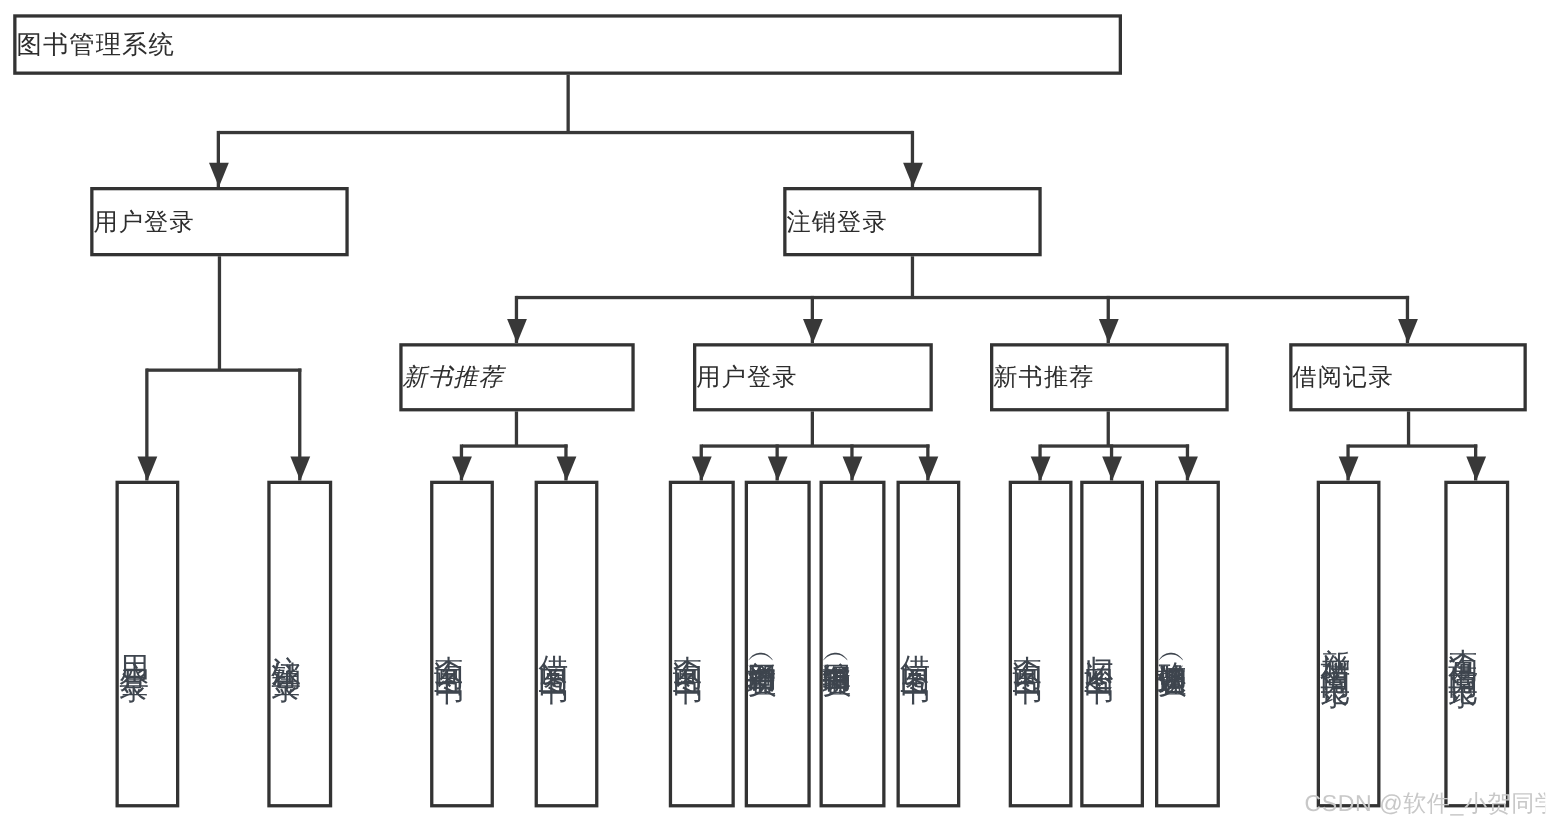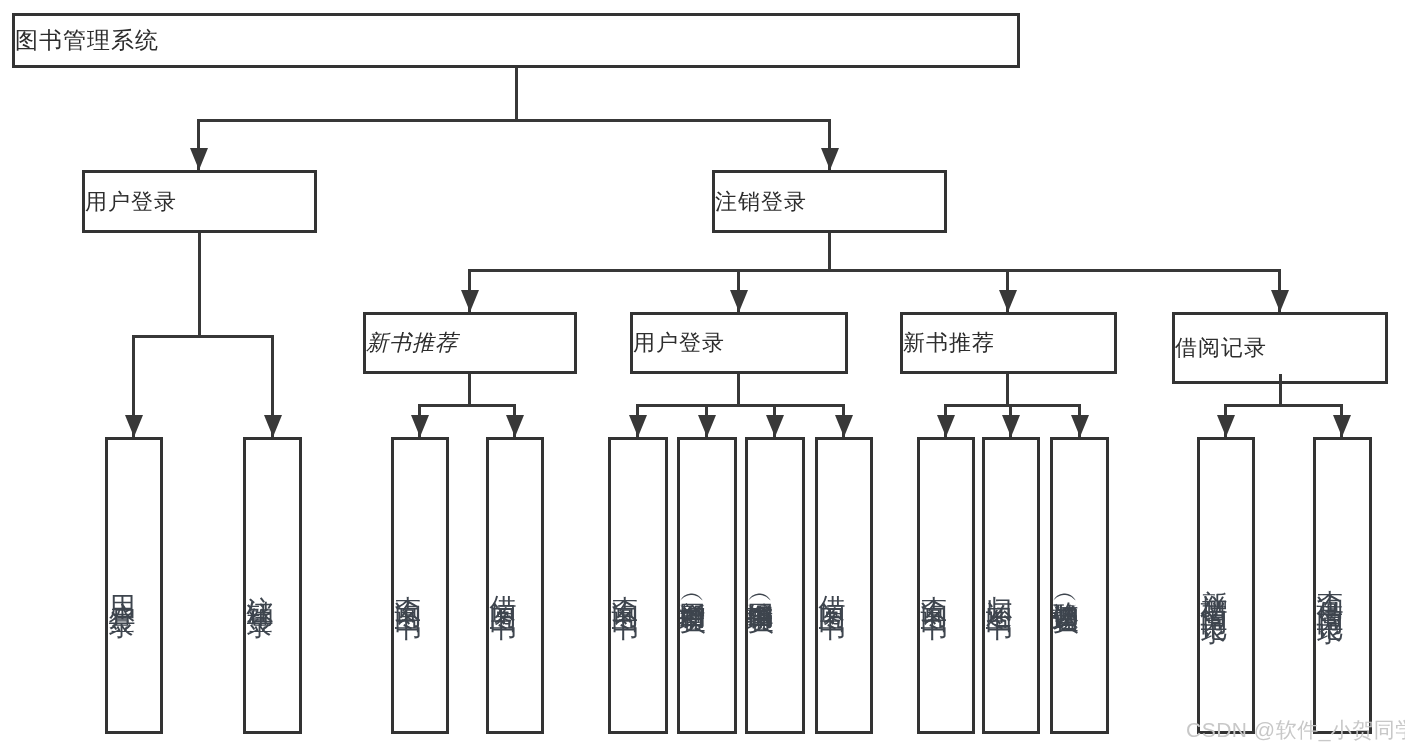--- a/index.html
+++ b/index.html
@@ -73,21 +73,21 @@
 
   <div class="box" style="left:363px;top:312px;width:214px;height:62px;font-style:italic;">
     <span class="hlabel">新书推荐</span>
   </div>
   <div class="box" style="left:630px;top:312px;width:218px;height:62px;">
     <span class="hlabel">用户登录</span>
   </div>
   <div class="box" style="left:900px;top:312px;width:217px;height:62px;">
     <span class="hlabel">新书推荐</span>
   </div>
-  <div class="box" style="left:1172px;top:312px;width:216px;height:72px;">
+  <div class="box" style="left:1172px;top:312px;width:216px;height:62px;">
     <span class="hlabel">借阅记录</span>
   </div>
 
   <div class="lv" style="left:468px;top:374px;height:31px;"></div>
   <div class="lh" style="left:420px;top:404px;width:96px;"></div>
   <div class="arrow" style="left:411px;top:404px;height:33px;"></div>
   <div class="arrow" style="left:506px;top:404px;height:33px;"></div>
 
   <div class="lv" style="left:737px;top:374px;height:31px;"></div>
   <div class="lh" style="left:638px;top:404px;width:207px;"></div>

